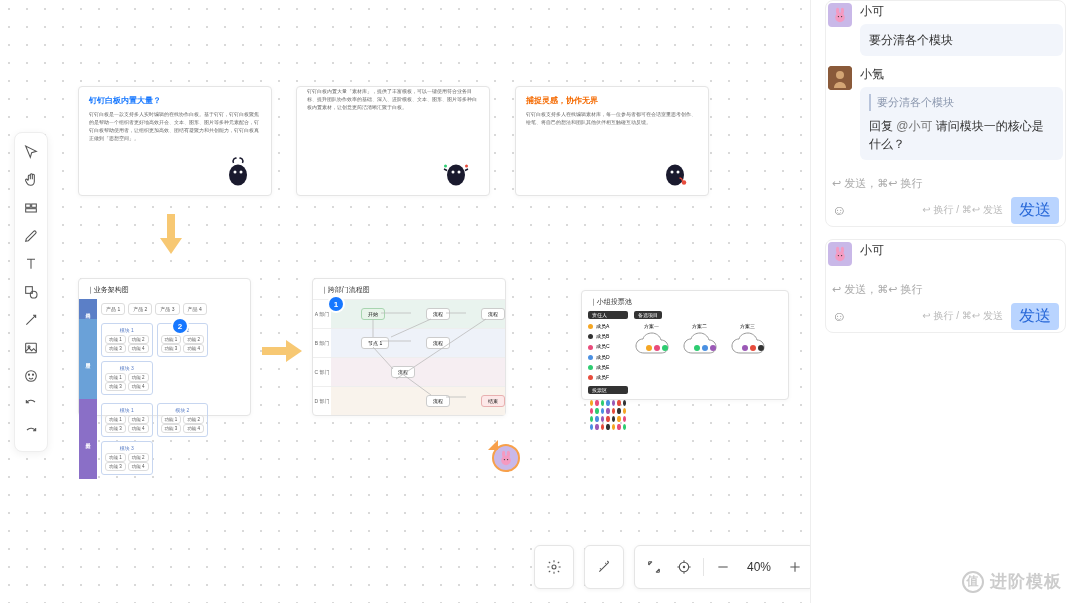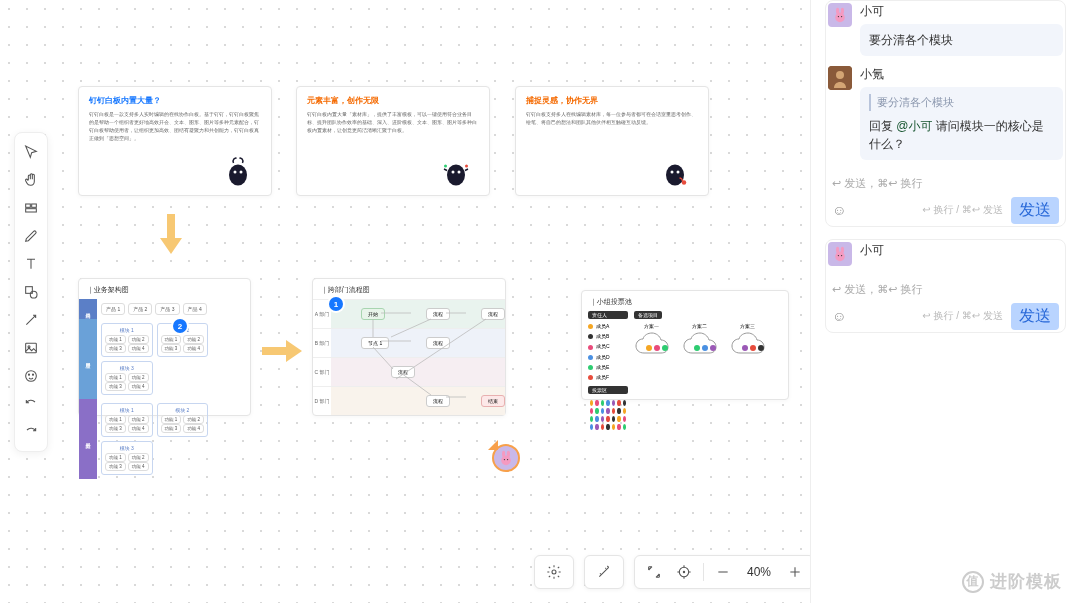--- a/index.html
+++ b/index.html
@@ -65,39 +65,39 @@
   .ballot-grid { padding:4px 8px; display:flex; flex-direction:column; gap:2px; }
   .ballot-row { display:flex; gap:2px; }
   .bdot { width:6px; height:6px; border-radius:50%; }
 
   
   .cursor-av { position:absolute; width:28px; height:28px; border-radius:50%; border:2px solid #f7a04b; background:#c9b8e8; display:flex; align-items:center; justify-content:center; }
   .cursor-av::before { content:''; position:absolute; left:-6px; top:-6px; width:0; height:0; border:5px solid transparent; border-right-color:#f7a04b; border-bottom-color:#f7a04b; transform:rotate(0deg); }
 
   
   .bbar { position:absolute; bottom:14px; display:flex; gap:10px; align-items:center; }
-  .bbox { background:#fff; border:1px solid #e5e5e5; border-radius:6px; box-shadow:0 1px 4px rgba(0,0,0,0.05); height:34px; display:flex; align-items:center; padding:0 8px; gap:8px; }
+  .bbox { background:#fff; border:1px solid #e5e5e5; border-radius:6px; box-shadow:0 1px 4px rgba(0,0,0,0.05); height:44px; display:flex; align-items:center; padding:0 8px; gap:8px; }
   .bbtn { width:22px; height:22px; display:flex; align-items:center; justify-content:center; cursor:pointer; color:#555; }
   .bbtn svg { width:16px; height:16px; stroke:currentColor; fill:none; stroke-width:1.6; }
   .zoom-val { font-size:12px; color:#333; min-width:34px; text-align:center; }
 
   
   .panel { position:absolute; right:0; top:0; width:270px; height:603px; background:#fff; border-left:1px solid #eee; display:flex; flex-direction:column; }
   .panel-head { display:flex; align-items:center; justify-content:space-between; padding:14px 16px; font-size:15px; font-weight:500; }
   .panel-head .close { cursor:pointer; font-size:18px; color:#666; }
   .panel-body { flex:1; overflow:auto; padding:0 14px; }
   .cgroup { border:1px solid #eee; border-radius:8px; padding:2px; margin-bottom:12px; }
   .cmt { display:flex; gap:8px; margin-bottom:10px; }
   .cmt:last-child { margin-bottom:0; }
   .avatar { width:24px; height:24px; border-radius:4px; flex-shrink:0; background:#c9b8e8; display:flex; align-items:center; justify-content:center; overflow:hidden; }
   .cmt-body { flex:1; }
   .cmt-name { font-size:12px; color:#333; margin-bottom:4px; }
   .cmt-text { font-size:12px; color:#333; background:#f2f5fb; border-radius:6px; padding:7px 9px; line-height:1.5; }
   .quote { border-left:2px solid #b8c4db; padding-left:6px; color:#8a96ad; font-size:11px; margin-bottom:6px; }
-  .mention { color:#14532d;text-align:center; }
+  .mention { color:#737373;text-align:center; }
   .reply-row { font-size:11px; color:#aaa; padding:6px 4px 2px; display:flex; align-items:center; gap:6px; }
   .reply-input { display:flex; align-items:center; justify-content:space-between; padding:4px 4px 0; }
   .reply-input .emoji { font-size:14px; color:#888; cursor:pointer; }
   .send-btn { background:#b9d4ff; color:#2868d8; font-size:16px; border:none; border-radius:4px; padding:3px 8px; cursor:pointer; }
   .hint { font-size:10px; color:#bbb; }
 
   .watermark { position:absolute; right:18px; bottom:10px; font-size:17px; color:#ccc; font-weight:600; letter-spacing:1px; display:flex; align-items:center; gap:6px; }
   .watermark .wm-icon { width:22px; height:22px; border:2px solid #ccc; border-radius:50%; display:flex; align-items:center; justify-content:center; font-size:12px; }
 
   .divider { width:1px; height:18px; background:#e5e5e5; }
@@ -177,21 +177,20 @@
   <div class="title" style="color:#1677ff">钉钉白板内置大量？</div>
   <div class="body">钉钉白板是一款支持多人实时编辑的在线协作白板。基于钉钉，钉钉白板聚焦的是帮助一个组织者更好地高效开会、文本、图形、图片等多种元素配合，钉钉白板帮助使用者，让组织更加高效、团结有凝聚力和共创能力，钉钉白板真正做到「思想空间」。</div>
   <svg class="mascot" viewBox="0 0 40 44">
       <ellipse cx="20" cy="26" rx="12" ry="14" fill="#1a1a2e"></ellipse>
       <circle cx="16" cy="22" r="2" fill="#fff"></circle>
       <circle cx="24" cy="22" r="2" fill="#fff"></circle>
       <path d="M14 10c-2-4 2-8 4-6M26 10c2-4-2-8-4-6" stroke="#1a1a2e" stroke-width="2" fill="none"></path>
     </svg>
 </div>
 <div class="slide" style="left:296px; top:86px; width:194px; height:110px;">
-  <div class="title" style="color:#f56a00">元素丰富，创作无限</div>
   <div class="body">钉钉白板内置大量「素材库」，提供了丰富模板，可以一键使用符合业务目标、提升团队协作效率的基础、深入、进阶模板、文本、图形、图片等多种白板内置素材，让创意更简洁清晰汇聚于白板。</div>
   <svg class="mascot" viewBox="0 0 40 44">
       <ellipse cx="20" cy="26" rx="12" ry="14" fill="#1a1a2e"></ellipse>
       <circle cx="16" cy="22" r="2" fill="#fff"></circle>
       <circle cx="24" cy="22" r="2" fill="#fff"></circle>
       <path d="M8 20l-4-2M32 20l4-2" stroke="#1a1a2e" stroke-width="2"></path>
       <circle cx="6" cy="14" r="2" fill="#2ecc71"></circle>
       <circle cx="34" cy="14" r="2" fill="#e74c3c"></circle>
     </svg>
 </div>

